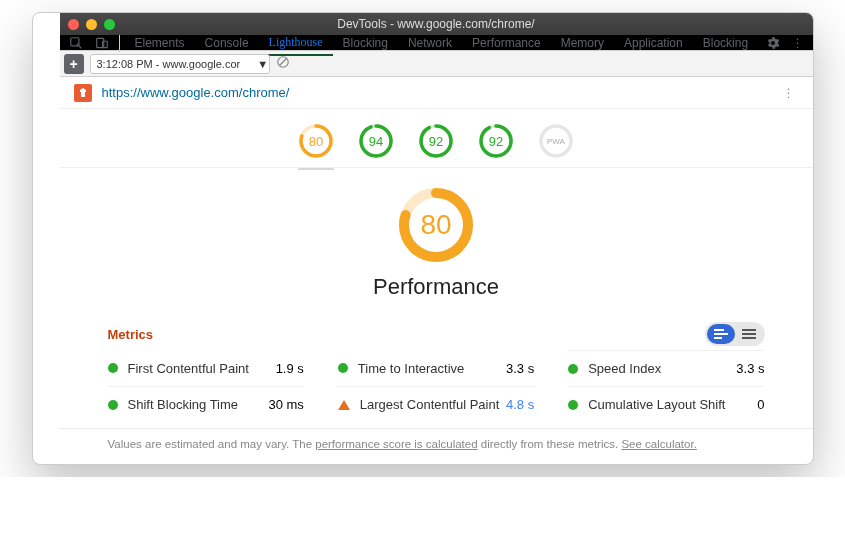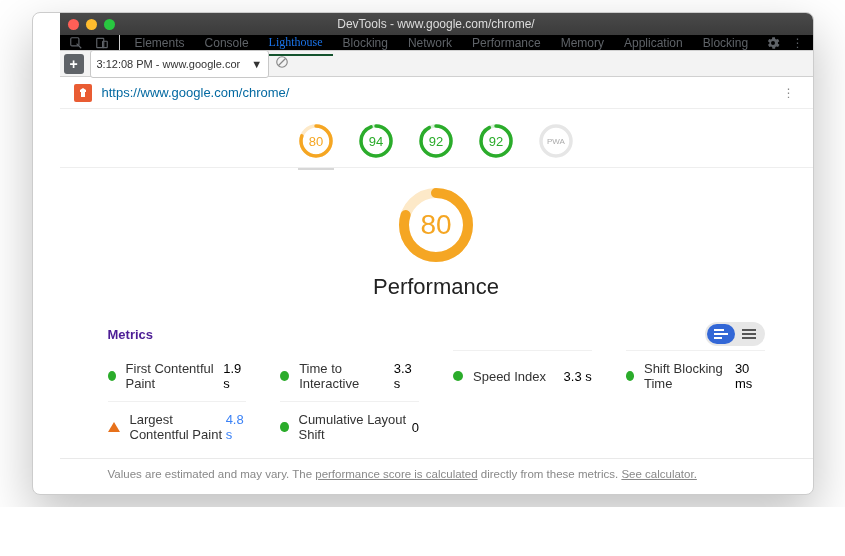--- a/index.html
+++ b/index.html
@@ -81,23 +81,23 @@
     align-items:center;
     padding:0 4px;
     gap:6px;
   }
   .plus-btn {
     width:20px; height:20px; border-radius:3px; background:#5f6368;
     color:#fff; display:flex; align-items:center; justify-content:center;
     font-size:14px; font-weight:bold; cursor:pointer;
   }
   .run-select {
-    height:28px; border:1px solid #c8c8c8; border-radius:3px;
+    height:20px; border:1px solid #c8c8c8; border-radius:3px;
     background:#fff; padding:0 6px; font-size:11px; color:#333;
-    display:flex; align-items:center; gap:11px; cursor:pointer;
+    display:flex; align-items:center; gap:17px; cursor:pointer;
     max-width:180px; overflow:hidden; white-space:nowrap;
   }
   .stop-icon { color:#888; }
   
   .urlrow {
     height:32px;
     display:flex; align-items:center;
     padding:0 14px;
     gap:10px;
     border-bottom:1px solid #eee;
@@ -142,32 +142,32 @@
   }
   .big-title { font-size:22px; color:#222; font-weight:400;}
   
   .metrics {
     padding: 10px 48px 6px;
   }
   .metrics-header {
     display:flex; align-items:center; justify-content:space-between;
     margin-bottom:4px;
   }
-  .metrics-title { font-weight:600; font-size:13px; color:#4c1d95;}
+  .metrics-title { font-weight:600; font-size:13px; color:#c2410c;}
   .view-toggle {
     display:flex; background:#e7e7e7; border-radius:16px; padding:2px;
   }
   .view-toggle .opt {
     width:28px; height:20px; border-radius:14px;
     display:flex; align-items:center; justify-content:center;
     color:#555; cursor:pointer;
   }
   .view-toggle .opt.active { background:#3367d6; color:#fff; }
   .metric-grid {
-    display:grid; grid-template-columns:1fr 1fr 1fr 1fr; column-gap:34px;
+    display:grid; grid-template-columns:1fr 1fr 1fr; column-gap:34px;
   }
   .metric-row {
     display:flex; align-items:center; justify-content:space-between;
     padding:10px 0;
     border-top:1px solid #f0f0f0;
     font-size:13px;
   }
   .metric-row:first-child, .metric-row:nth-child(2) { border-top:none; }
   .metric-left { display:flex; align-items:center; gap:10px; }
   .dot-green { width:10px; height:10px; border-radius:50%; background:#2bac2b;}

